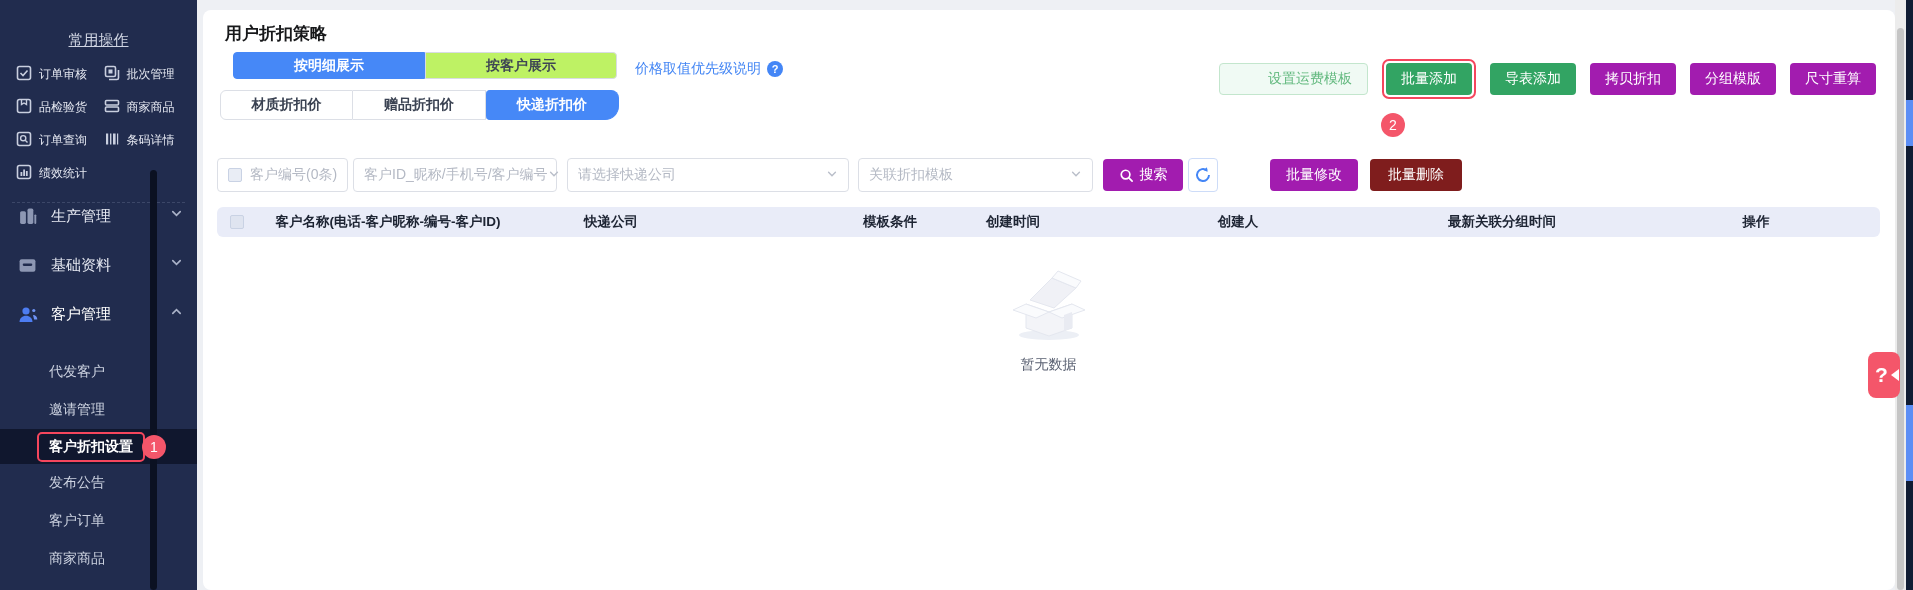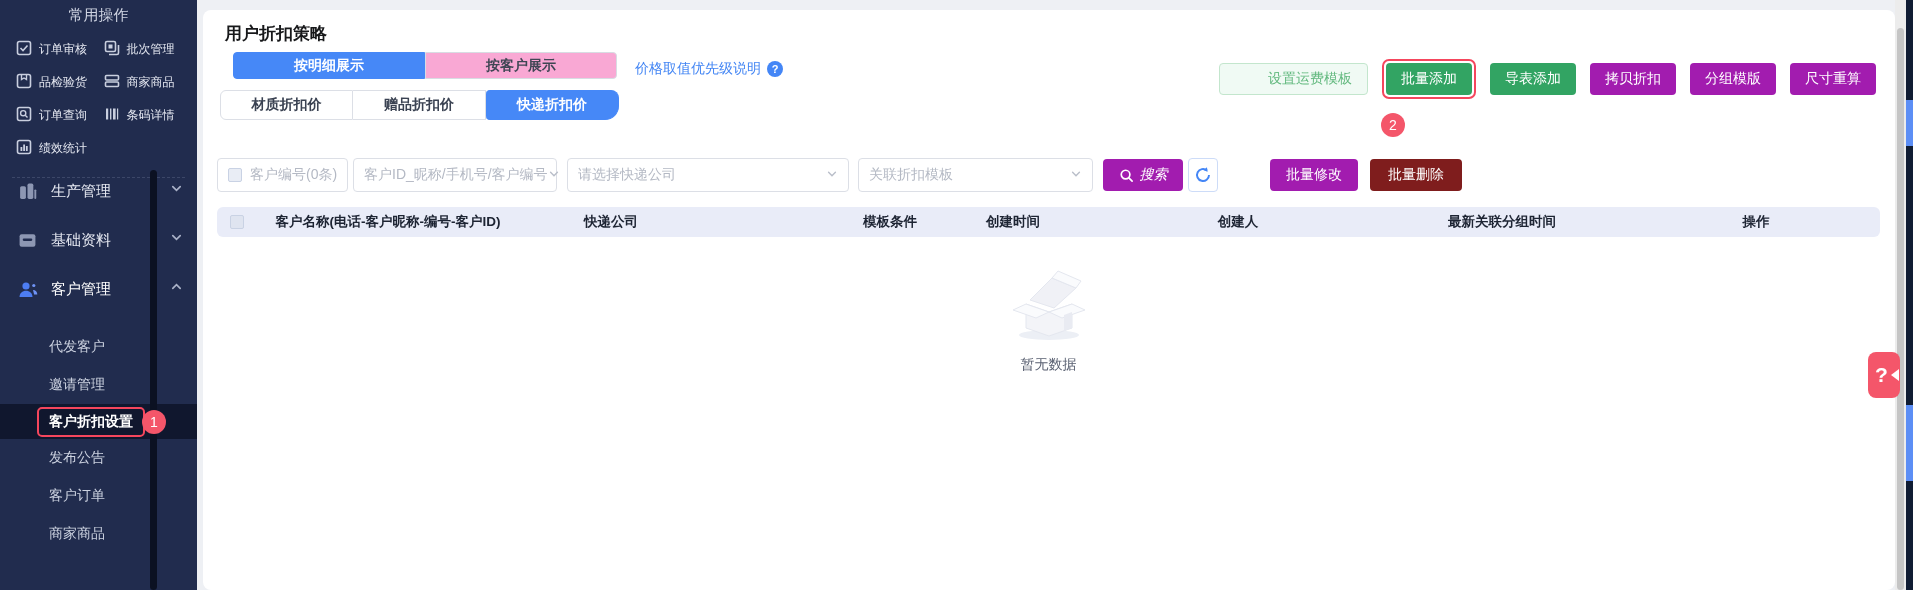--- a/index.html
+++ b/index.html
@@ -3,21 +3,21 @@
 <meta charset="utf-8">
 <style>
   * { margin:0; padding:0; box-sizing:border-box; }
   html,body { width:1913px; height:590px; overflow:hidden;
     font-family:"Liberation Sans","DejaVu Sans",sans-serif;
     background:#eef0f4; position:relative; }
 
   
   .sidebar { position:absolute; left:0; top:0; width:197px; height:590px;
     background:#212c4e; color:#e6e9f2; }
-  .quick-header { text-align:center; padding-top:6px; font-size:15px; color:#cfd4e2; }
+  .quick-header { text-align:center; padding-top:31px; font-size:15px; color:#cfd4e2;text-decoration:underline; }
   .quick-grid { display:grid; grid-template-columns:1fr 1fr; padding:14px 10px 0 16px;
     row-gap:12px; column-gap:4px; }
   .quick-item { display:flex; align-items:center; gap:7px; font-size:12px; height:21px;
     white-space:nowrap; cursor:pointer; }
   .quick-item svg { flex:0 0 auto; }
   .side-divider { border-top:1px dashed #3c4768; margin:18px 12px 0 12px; }
   .section { display:flex; align-items:flex-start; height:48px; padding:0 14px 0 18px;
     font-size:15px; cursor:pointer; margin-top:1px; }
   .section:first-of-type { margin-top:4px; }
   .section .s-icon { width:20px; margin-right:13px; display:flex; }
@@ -37,21 +37,21 @@
 
   
   .card { position:absolute; left:203px; top:10px; width:1692px; height:580px;
     background:#fff; border-radius:8px; }
   .page-title { position:absolute; left:22px; top:12px; font-size:17px;
     font-weight:bold; color:#17181a; }
 
   .view-tabs { position:absolute; left:30px; top:42px; display:flex; }
   .view-tab { width:192px; height:27px; display:flex; align-items:center;
     justify-content:center; font-size:14px; font-weight:bold; cursor:pointer;
-    background:#f9a8d4; border:1px solid #d8dce3; color:#3f4654; }
+    background:#bef264; border:1px solid #d8dce3; color:#3f4654; }
   .view-tab:first-child { border-radius:4px 0 0 4px; }
   .view-tab:last-child  { border-radius:0 4px 4px 0; }
   .view-tab.active { background:#4688f7; border-color:#4688f7; color:#fff; }
 
   .priority { position:absolute; left:432px; top:50px; display:flex; align-items:center;
     gap:6px; color:#4285f4; font-size:14px; cursor:pointer; }
   .q-icon { width:16px; height:16px; border-radius:50%; background:#4486f6; color:#fff;
     font-size:11px; font-weight:bold; display:flex; align-items:center; justify-content:center; }
 
   .actions { position:absolute; top:49px; right:19px; height:40px; display:flex;
@@ -78,21 +78,21 @@
   .filter-row { position:absolute; left:14px; top:148px; height:34px; display:flex;
     align-items:center; }
   .chk { width:14px; height:14px; border:1px solid #c9d2e4; background:#e9edf5;
     border-radius:2px; flex:0 0 auto; cursor:pointer; }
   .all-box { width:131px; height:34px; border:1px solid #dcdfe6; border-radius:4px;
     display:flex; align-items:center; gap:8px; padding:0 10px; color:#b4b9c4;
     font-size:14px; white-space:nowrap; }
   .dd { height:34px; border:1px solid #dcdfe6; border-radius:4px; display:flex;
     align-items:center; justify-content:space-between; padding:0 10px; font-size:14px;
     color:#b4b9c4; cursor:pointer; background:#fff; white-space:nowrap; }
-  .search-btn { margin-left:10px; width:80px; gap:6px;font-style:italic; }
+  .search-btn { margin-left:10px; width:80px; gap:6px; }
   .refresh-btn { margin-left:5px; width:30px; height:34px; background:#fff;
     border:1px solid #cddcf8; border-radius:4px; display:flex; align-items:center;
     justify-content:center; cursor:pointer; }
 
   .thead { position:absolute; left:14px; top:197px; width:1663px; height:30px;
     background:#e9ecf8; border-radius:6px; }
   .th { position:absolute; top:0; height:30px; display:flex; align-items:center;
     transform:translateX(-50%); font-size:13.5px; font-weight:bold; color:#1d2433;
     white-space:nowrap; }
   .thead .chk { position:absolute; left:13px; top:8px; background:#dfe4f0; }

